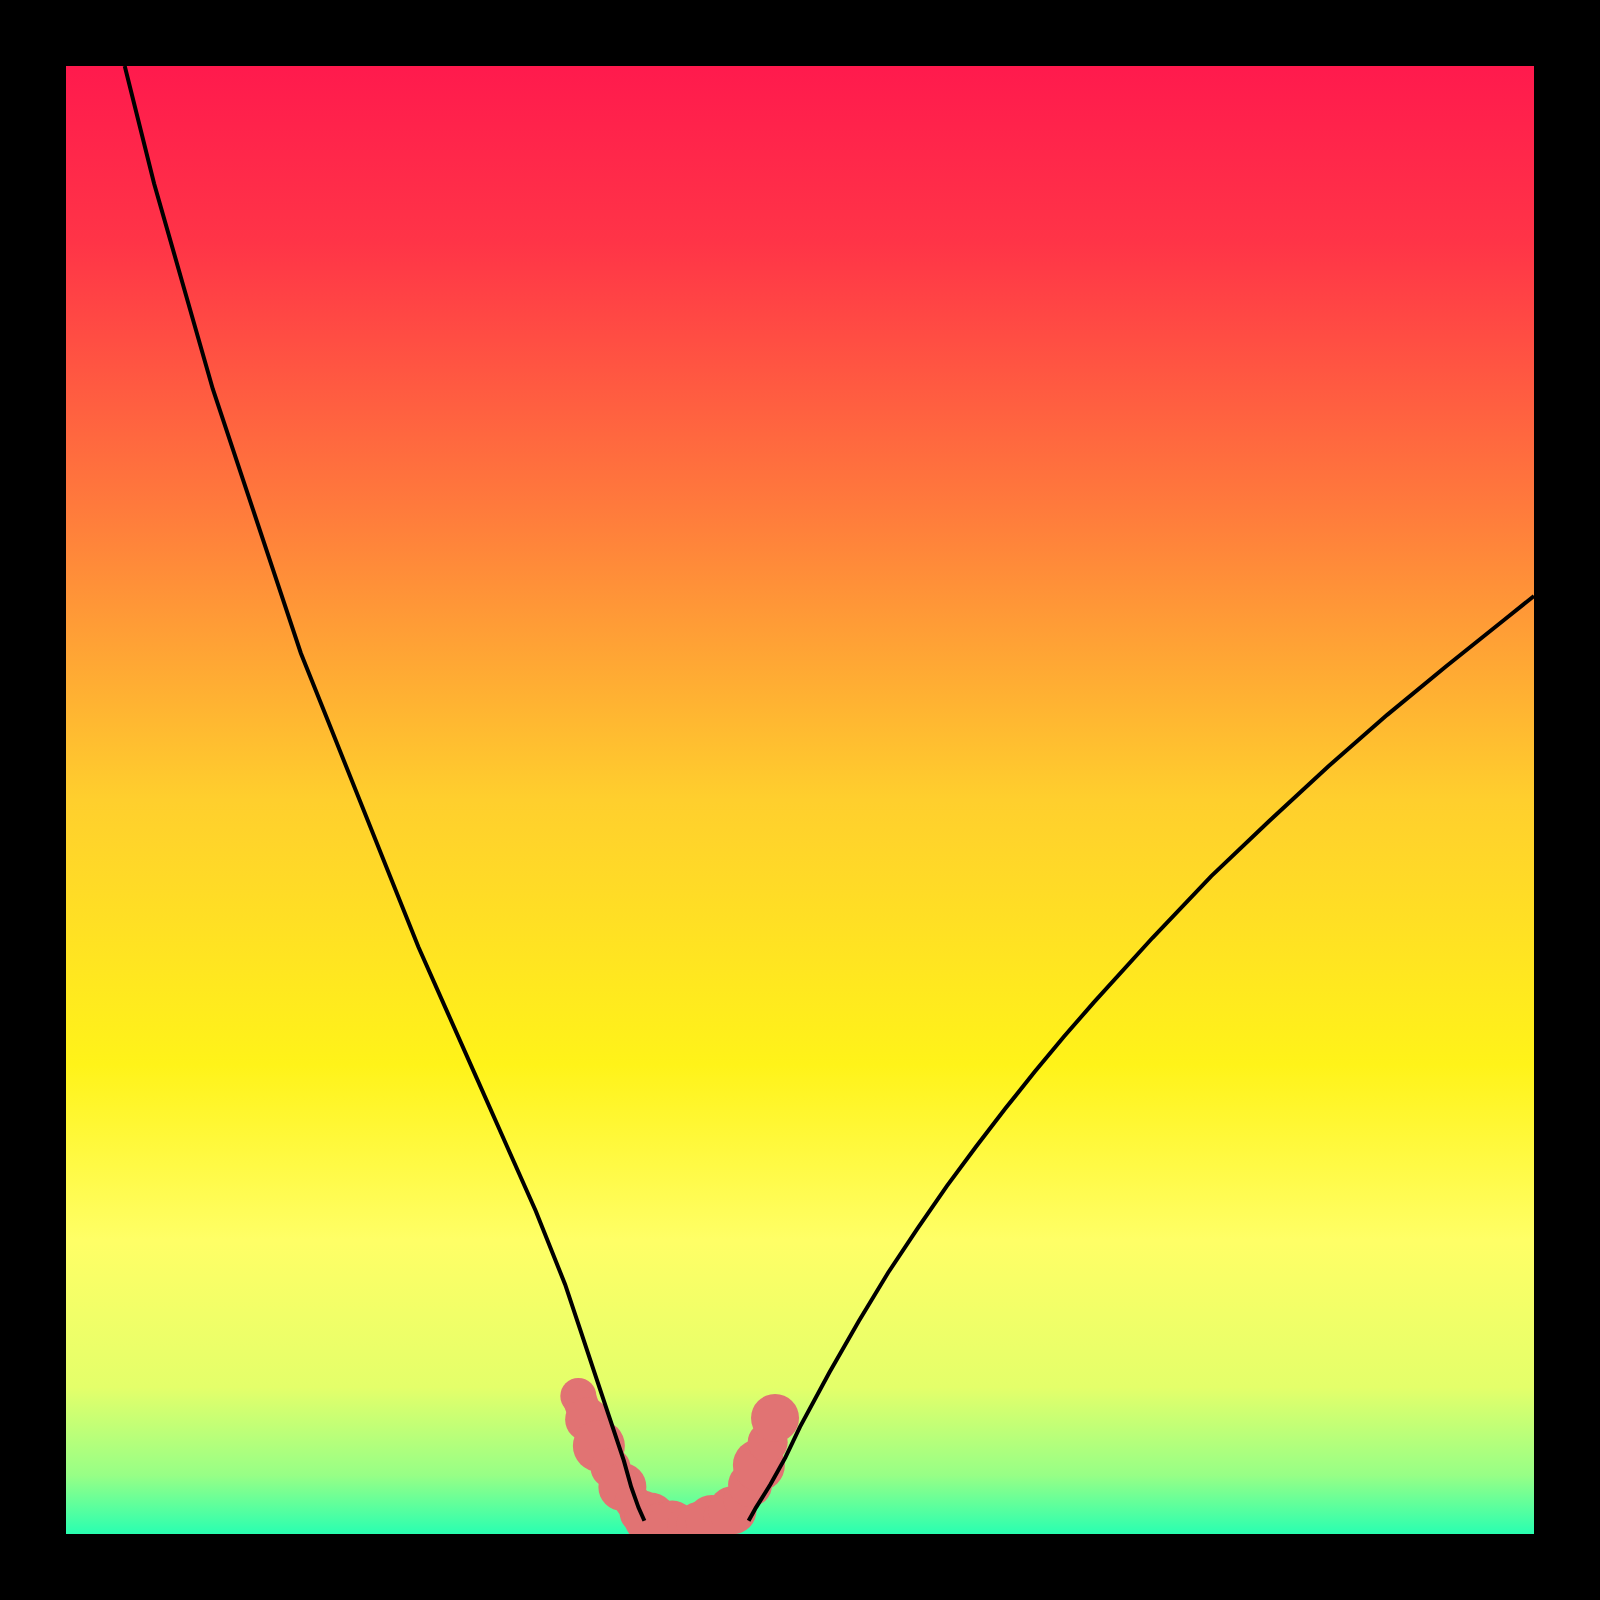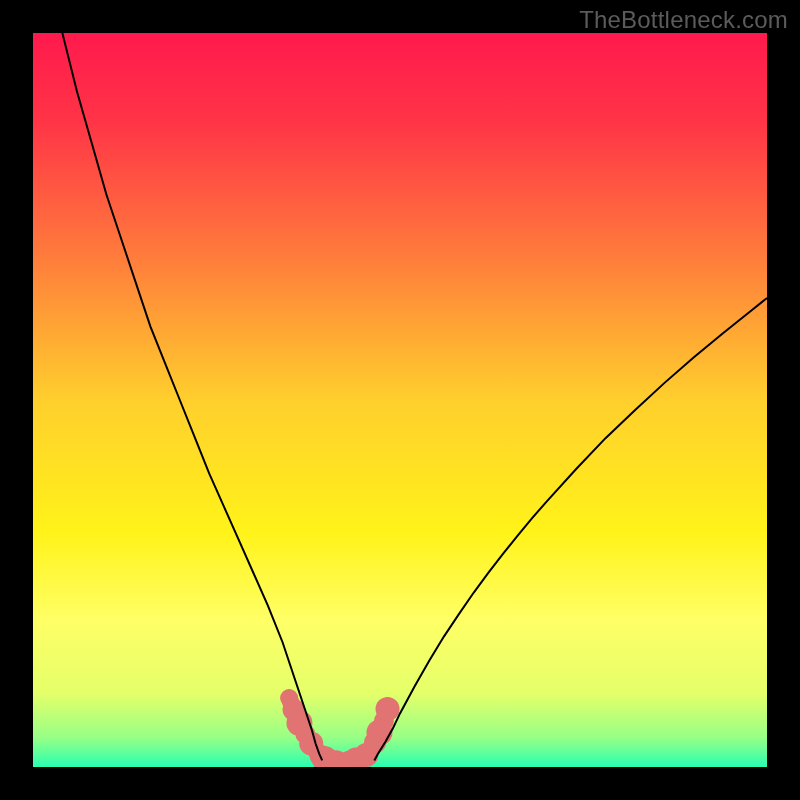--- a/index.html
+++ b/index.html
@@ -31,21 +31,20 @@
   .plot-svg {
     display: block;
     width: 100%;
     height: 100%;
   }
 </style>
 </head>
 <body>
 
 <div class="frame">
-  <div class="watermark">TheBottleneck.com</div>
   <div class="plot-area">
     <svg class="plot-svg" viewBox="0 0 734 734" preserveAspectRatio="none">
       <defs>
         <linearGradient id="bg-grad" x1="0" y1="0" x2="0" y2="1">
             <stop offset="0%" stop-color="#ff1a4d"></stop>
             <stop offset="12%" stop-color="#ff3447"></stop>
             <stop offset="30%" stop-color="#ff7a3c"></stop>
             <stop offset="50%" stop-color="#ffcf2d"></stop>
             <stop offset="68%" stop-color="#fff319"></stop>
             <stop offset="80%" stop-color="#ffff66"></stop>

